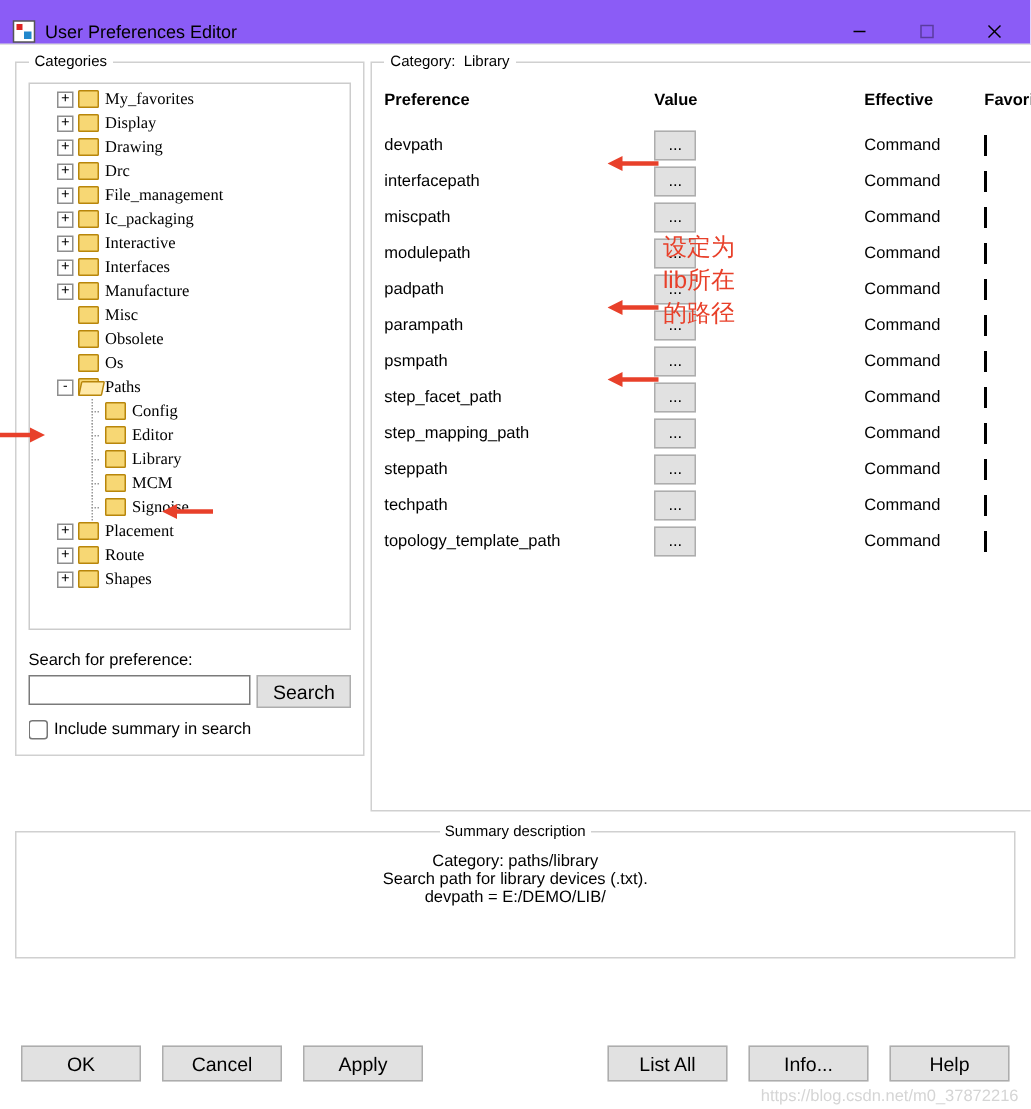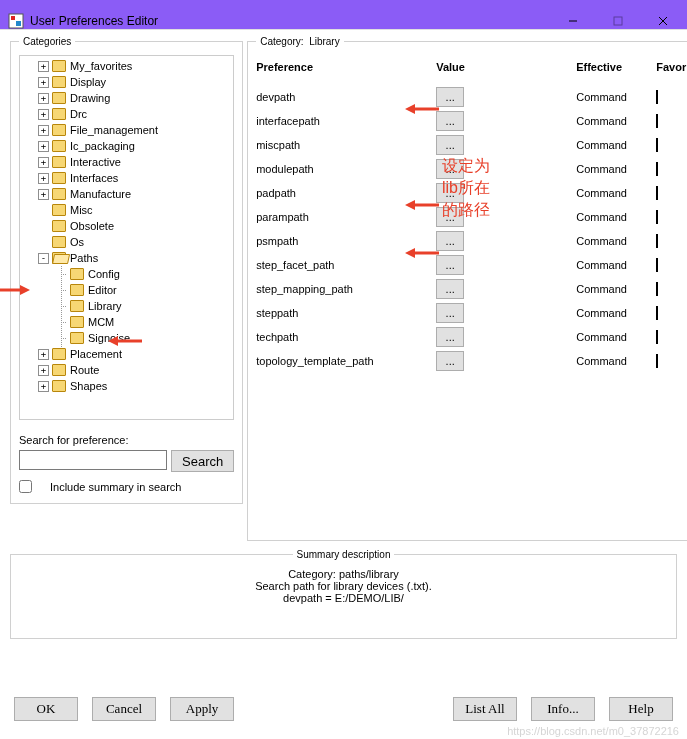--- a/index.html
+++ b/index.html
@@ -103,41 +103,41 @@
     border-radius: 1px;
     margin-right: 4px;
     position: relative;
   }
   .folder-icon.open::before {
     content:""; position:absolute; left:-1px; bottom:-1px;
     width:14px; height:8px; background:#ffe9a8;
     border:1px solid #b8860b; border-radius:1px;
     transform: skewX(-12deg); transform-origin: bottom left;
   }
-  .tree-node .lbl { font-size: 11px; }
+  .tree-node .lbl { font-size: 11px; font-family: Liberation Serif, serif; }
   .depth1 { padding-left: 18px; }
   .depth2 { padding-left: 36px; }
 
   
   .search-area { margin-top: 14px; }
   .search-area label { display:block; margin-bottom:4px; }
   .search-row { display:flex; gap:4px; }
   .search-row input[type=text] {
     flex:0 0 100px; height:20px;
     border:1px solid #7a7a7a; font-size:11px; padding:0 2px;
   }
   .btn {
     background: #e1e1e1;
     border: 1px solid #adadad;
     font-size: 13px;
     height: 22px;
     padding: 0 10px;
     cursor: default;
   }
-  .chk-row { margin-top:8px; display:flex; align-items:center; gap:18px; }
+  .chk-row { margin-top:8px; display:flex; align-items:flex-start; gap:4px; }
   .chk-row input { width:13px; height:13px; margin:0; }
   .pref-head, .pref-row {
     display:grid;
     grid-template-columns: 180px 140px 80px 50px;
     align-items:center;
     height:24px;
   }
   .pref-head { font-weight:bold; margin-bottom:6px; }
   .val-btn {
     width:28px; height:20px;
@@ -153,21 +153,21 @@
   }
   .eff { font-size:11px; }
 
   
   .bottom-btns {
     position:absolute; left:0; right:0; bottom:18px;
     display:flex; justify-content:space-between;
     padding: 0 14px;
   }
   .bottom-btns .grp { display:flex; gap:14px; }
-  .bottom-btns .btn { width:64px; height:24px;font-family:Liberation Serif, serif; }
+  .bottom-btns .btn { width:80px; height:24px; }
 
   
   .watermark {
     position:absolute; right:8px; bottom:2px;
     font-size:11px; color:#d5d5d5;
   }
 
   
   .anno { position:absolute; color:#e8402a; font-size:16px; pointer-events:none; }
   .anno-text { line-height:22px; white-space:nowrap; }

